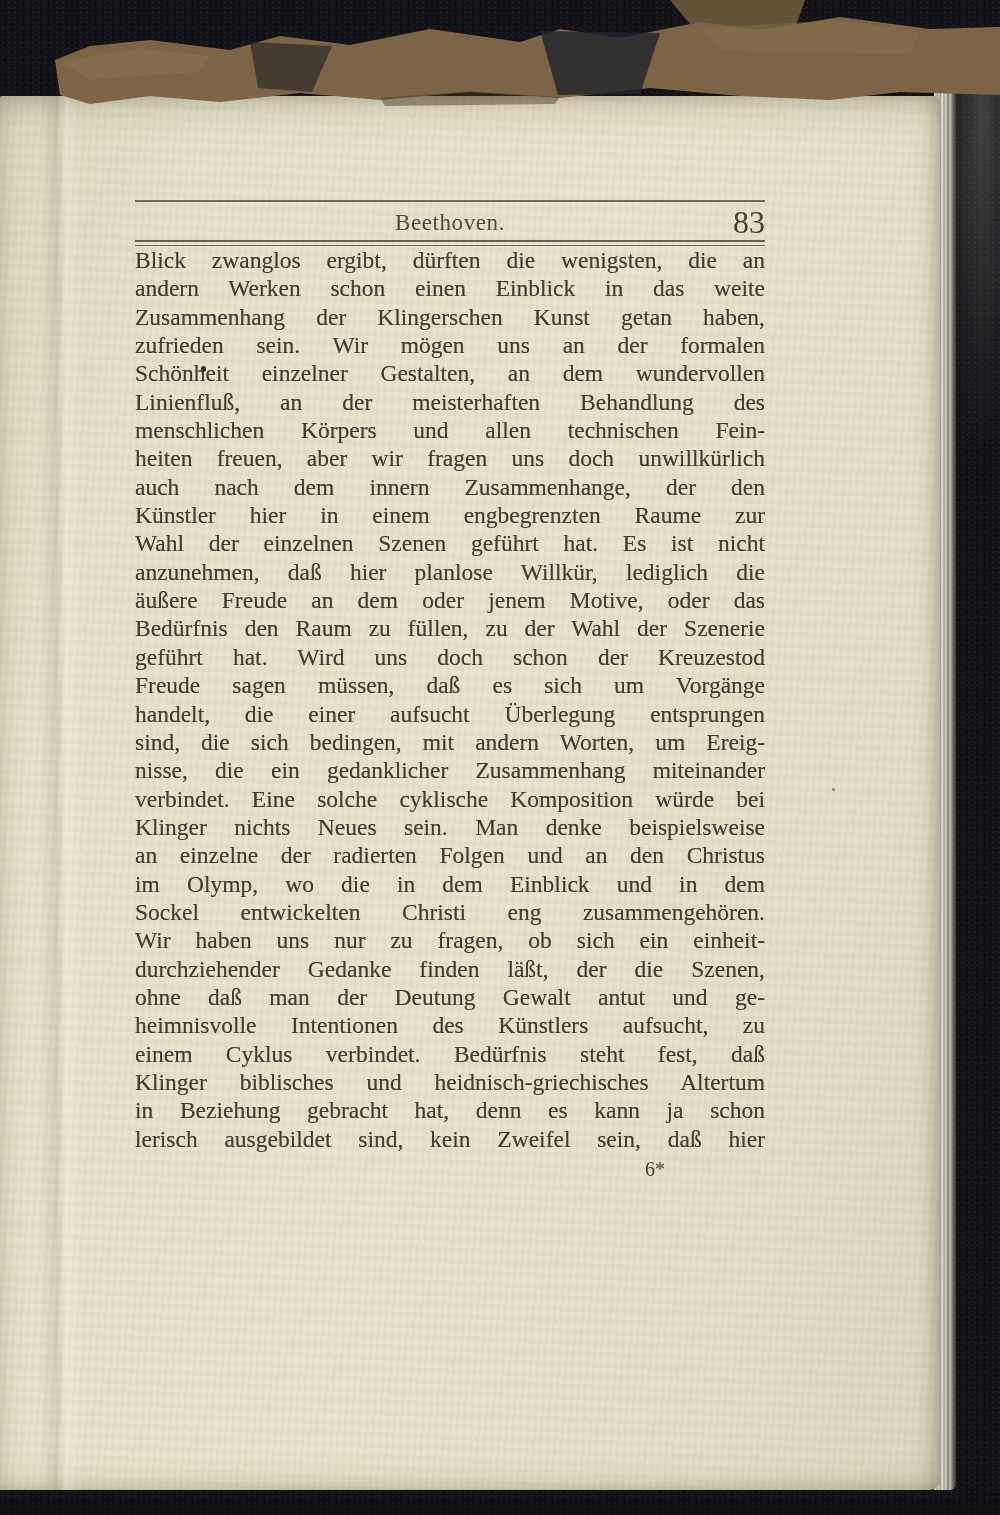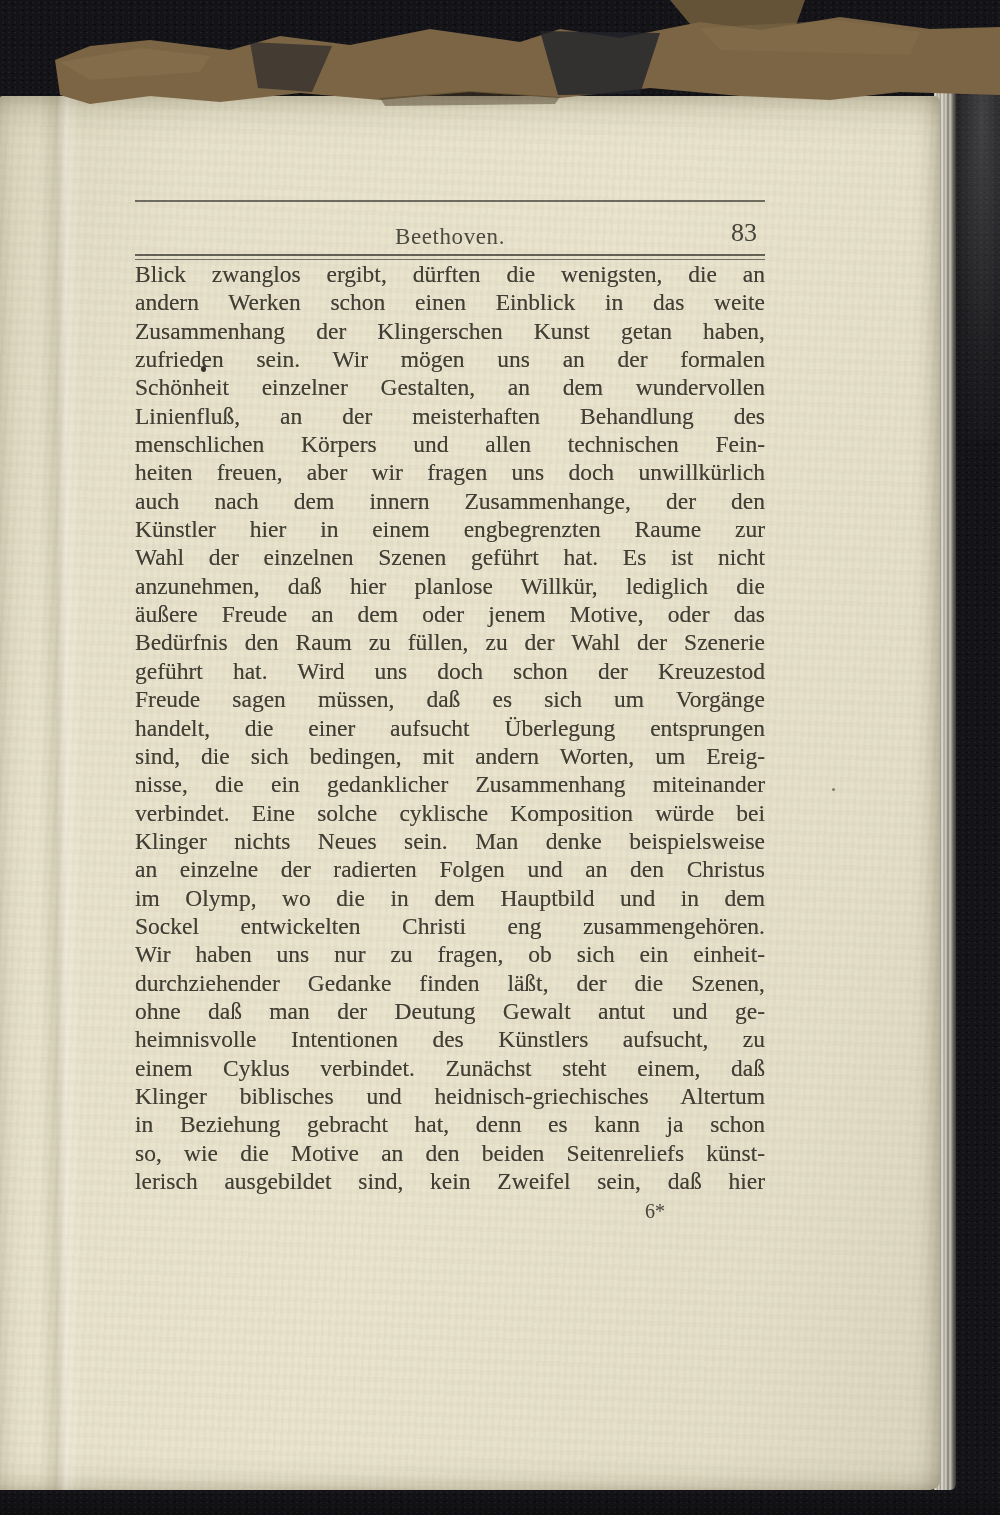--- a/index.html
+++ b/index.html
@@ -79,34 +79,34 @@
     width: 630px;
     color: #413f36;
   }
   .rule-top {
     border-top: 2px solid rgba(64,62,52,0.72);
     height: 0;
   }
   .header-row {
     position: relative;
     height: 32px;
-    margin-top: 18px;
+    margin-top: 4px;
   }
   .header-title {
     position: absolute;
     left: 50%; top: 4px;
     transform: translateX(-50%);
     font-size: 23px;
     letter-spacing: 0.6px;
     color: #4b4940;
   }
   .page-number {
     position: absolute;
-    right: 8px; top: -2px;
-    font-size: 26px;
+    right: 0; top: -2px;
+    font-size: 32px;
     color: #45433a;
   }
   .rule-double {
     height: 3px;
     border-top: 2px solid rgba(64,62,52,0.78);
     border-bottom: 1px solid rgba(64,62,52,0.7);
     margin-top: 2px;
   }
   .body-text {
   }
@@ -181,30 +181,29 @@
         <div class="text-line">äußere Freude an dem oder jenem Motive, oder das</div>
         <div class="text-line">Bedürfnis den Raum zu füllen, zu der Wahl der Szenerie</div>
         <div class="text-line">geführt hat. Wird uns doch schon der Kreuzestod</div>
         <div class="text-line">Freude sagen müssen, daß es sich um Vorgänge</div>
         <div class="text-line">handelt, die einer aufsucht Überlegung entsprungen</div>
         <div class="text-line">sind, die sich bedingen, mit andern Worten, um Ereig-</div>
         <div class="text-line">nisse, die ein gedanklicher Zusammenhang miteinander</div>
         <div class="text-line">verbindet. Eine solche cyklische Komposition würde bei</div>
         <div class="text-line">Klinger nichts Neues sein. Man denke beispielsweise</div>
         <div class="text-line">an einzelne der radierten Folgen und an den Christus</div>
-        <div class="text-line">im Olymp, wo die in dem Hauptbild und in dem</div>
+        <div class="text-line">im Olymp, wo die in dem Einblick und in dem</div>
         <div class="text-line">Sockel entwickelten Christi eng zusammengehören.</div>
         <div class="text-line">Wir haben uns nur zu fragen, ob sich ein einheit-</div>
         <div class="text-line">durchziehender Gedanke finden läßt, der die Szenen,</div>
         <div class="text-line">ohne daß man der Deutung Gewalt antut und ge-</div>
         <div class="text-line">heimnisvolle Intentionen des Künstlers aufsucht, zu</div>
-        <div class="text-line">einem Cyklus verbindet. Zunächst steht einem, daß</div>
+        <div class="text-line">einem Cyklus verbindet. Bedürfnis steht fest, daß</div>
         <div class="text-line">Klinger biblisches und heidnisch-griechisches Altertum</div>
         <div class="text-line">in Beziehung gebracht hat, denn es kann ja schon</div>
-        <div class="text-line">so, wie die Motive an den beiden Seitenreliefs künst-</div>
         <div class="text-line">lerisch ausgebildet sind, kein Zweifel sein, daß hier</div>
       </div>
 
       <div class="signature">6*</div>
     </div>
   </div>
 
   <svg class="tape" viewBox="0 0 1000 120" xmlns="http://www.w3.org/2000/svg">
     <polygon points="670,0 805,0 790,42 700,36" fill="#6e5a3c" opacity="0.9"></polygon>
     <polygon points="55,60 90,46 150,40 230,50 280,36 350,45 430,29 520,42 560,29 620,38 700,22 760,30 840,17 930,29 1000,27 1000,95 900,92 830,100 740,96 650,88 560,98 470,92 380,100 300,93 220,102 150,96 90,104 60,95" fill="#7b6544"></polygon>

